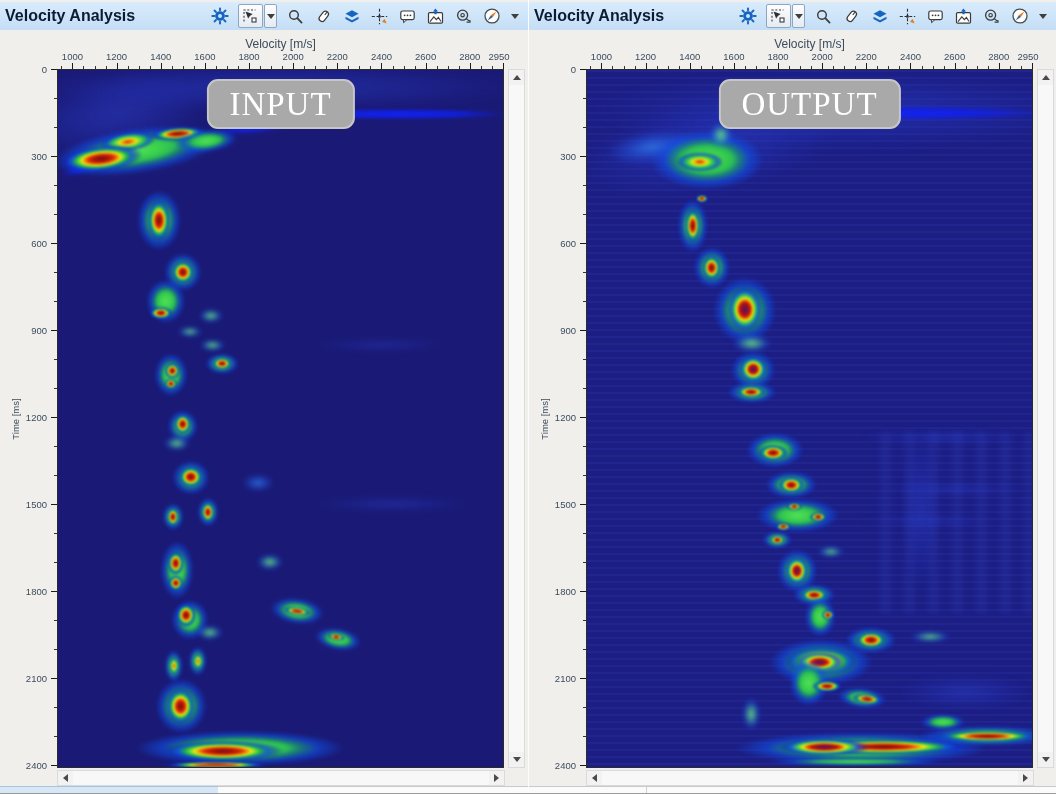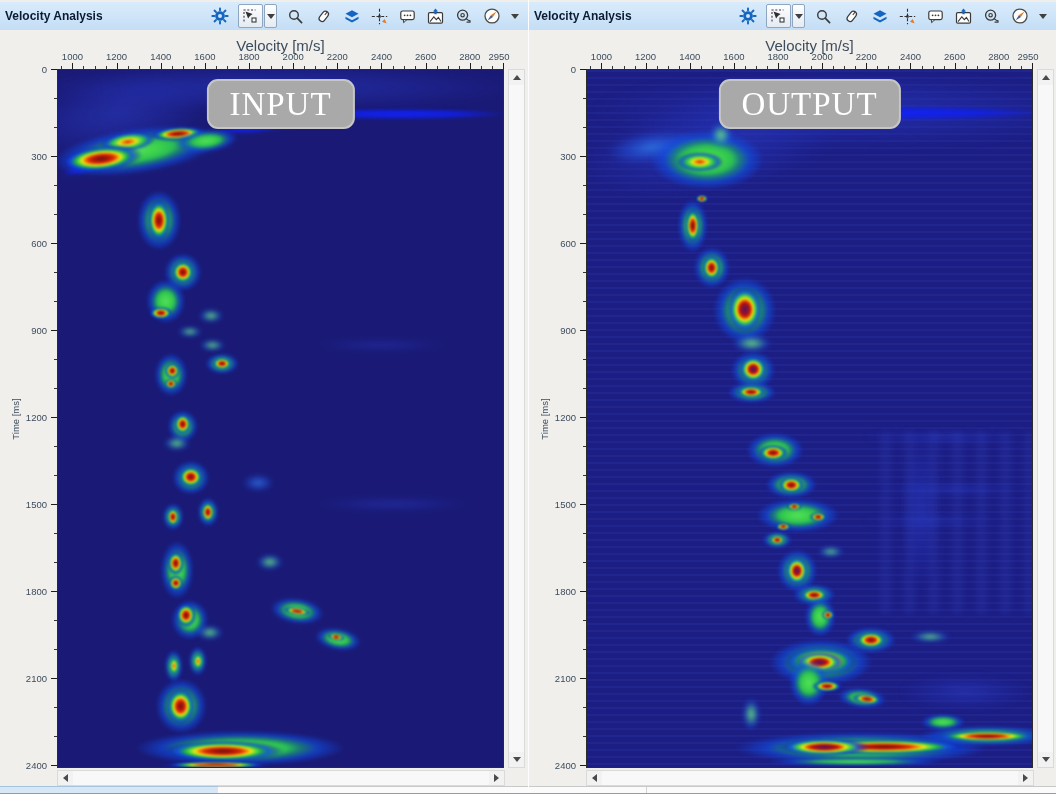--- a/index.html
+++ b/index.html
@@ -12,37 +12,37 @@
   }
   .panel { position:absolute; top:0; width:528px; height:794px; }
   .panel.p0 { left:0; }
   .panel.p1 { left:528px; border-left:1px solid #fdfdfd; }
 
   .titlebar {
     position:absolute; top:2px; left:0; right:0; height:28px;
     background:linear-gradient(#d9ecfc,#c4def5);
     display:flex; align-items:center; padding:0 5px;
   }
-  .title { font-size:12px; font-weight:bold; color:#0b1b33; }
+  .title { font-size:16px; font-weight:bold; color:#0b1b33; }
   .toolbar { margin-left:auto; display:flex; align-items:center; gap:9px; padding-right:3px; }
   .tbicon { width:19px; height:20px; display:flex; align-items:center; justify-content:center; cursor:pointer; }
   .tbicon svg { display:block; }
   .toolbtn { display:flex; align-items:center; gap:1px; }
   .tb-part {
     border:1px solid #8ea6bf; background:linear-gradient(#fefefe,#e4ebf3);
     border-radius:2px; display:flex; align-items:center; justify-content:center;
     height:24px; cursor:pointer;
   }
   .tb-part.main { width:25px; }
   .tb-part.caretbox { width:13px; }
   .menucaret { display:flex; align-items:center; justify-content:center; width:10px; cursor:pointer; }
 
   .xaxis-title {
     position:absolute; top:37px; left:57px; width:447px; text-align:center;
-    font-size:15px; color:#3c4c5c;
+    font-size:12px; color:#3c4c5c;
   }
   .xaxis { position:absolute; top:49px; left:57px; width:447px; height:20px; }
   .xaxis .tick { position:absolute; bottom:0; width:1px; background:#1c1c1c; }
   .xaxis .tick.major { height:6px; }
   .xaxis .tick.minor { height:3px; background:#343434; }
   .xaxis .xlab {
     position:absolute; bottom:7px; transform:translateX(-50%);
     font-size:9.5px; color:#3c4c5c; white-space:nowrap;
   }
   .xaxis .xlab.endlab { transform:translateX(-68%); }

